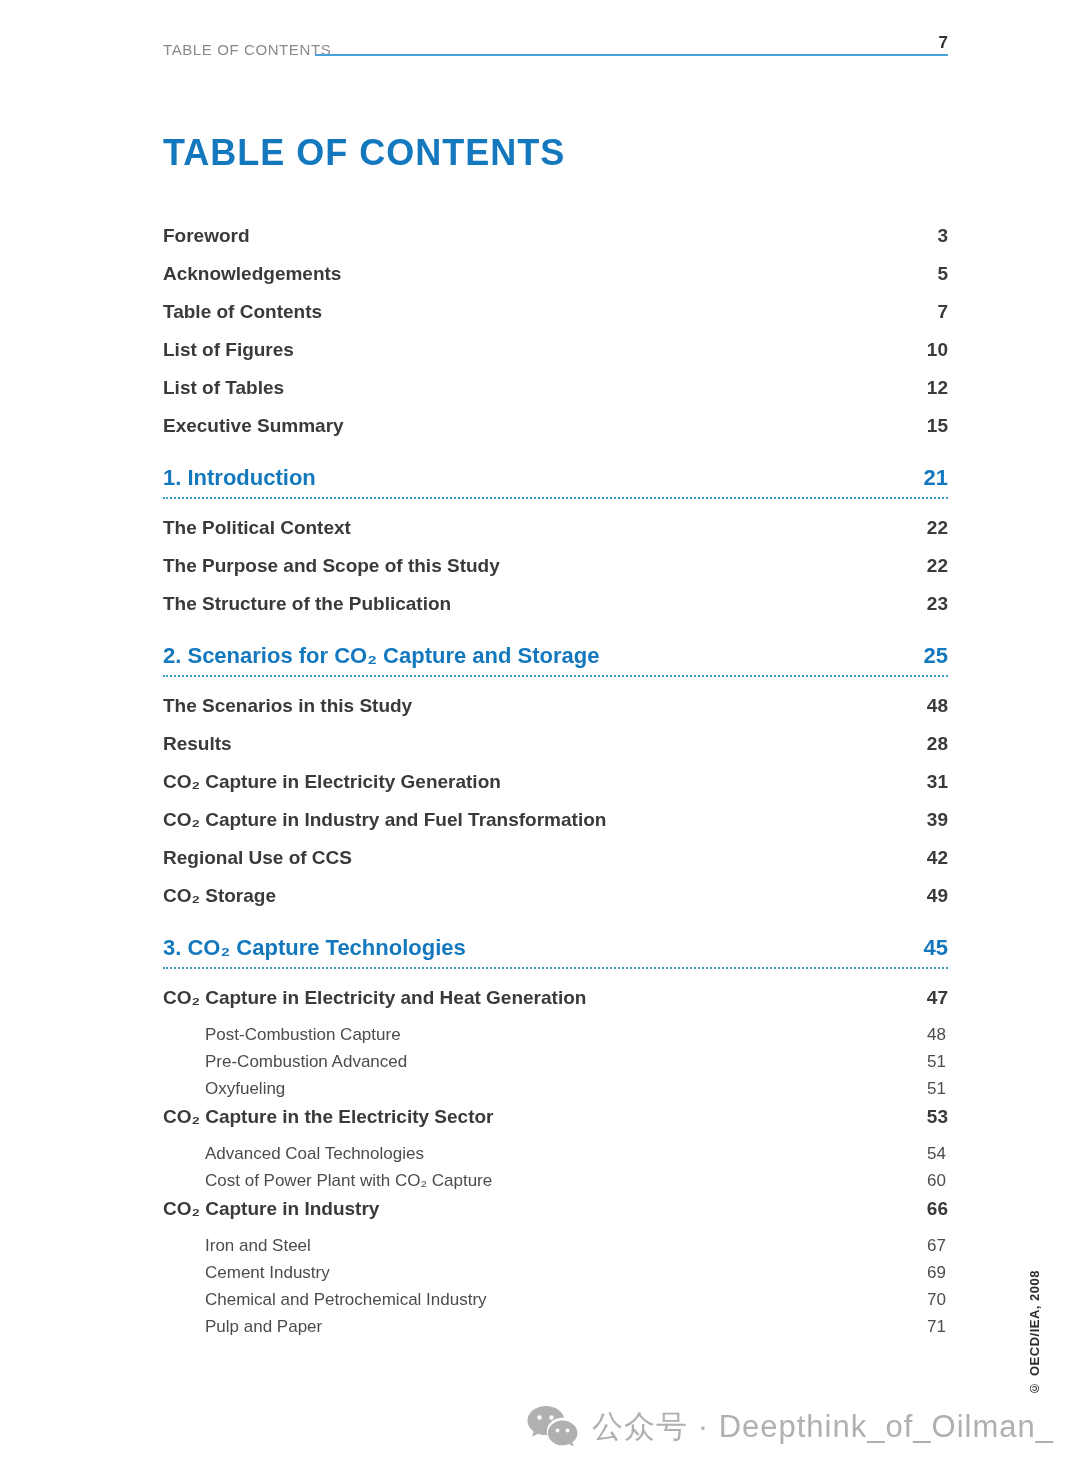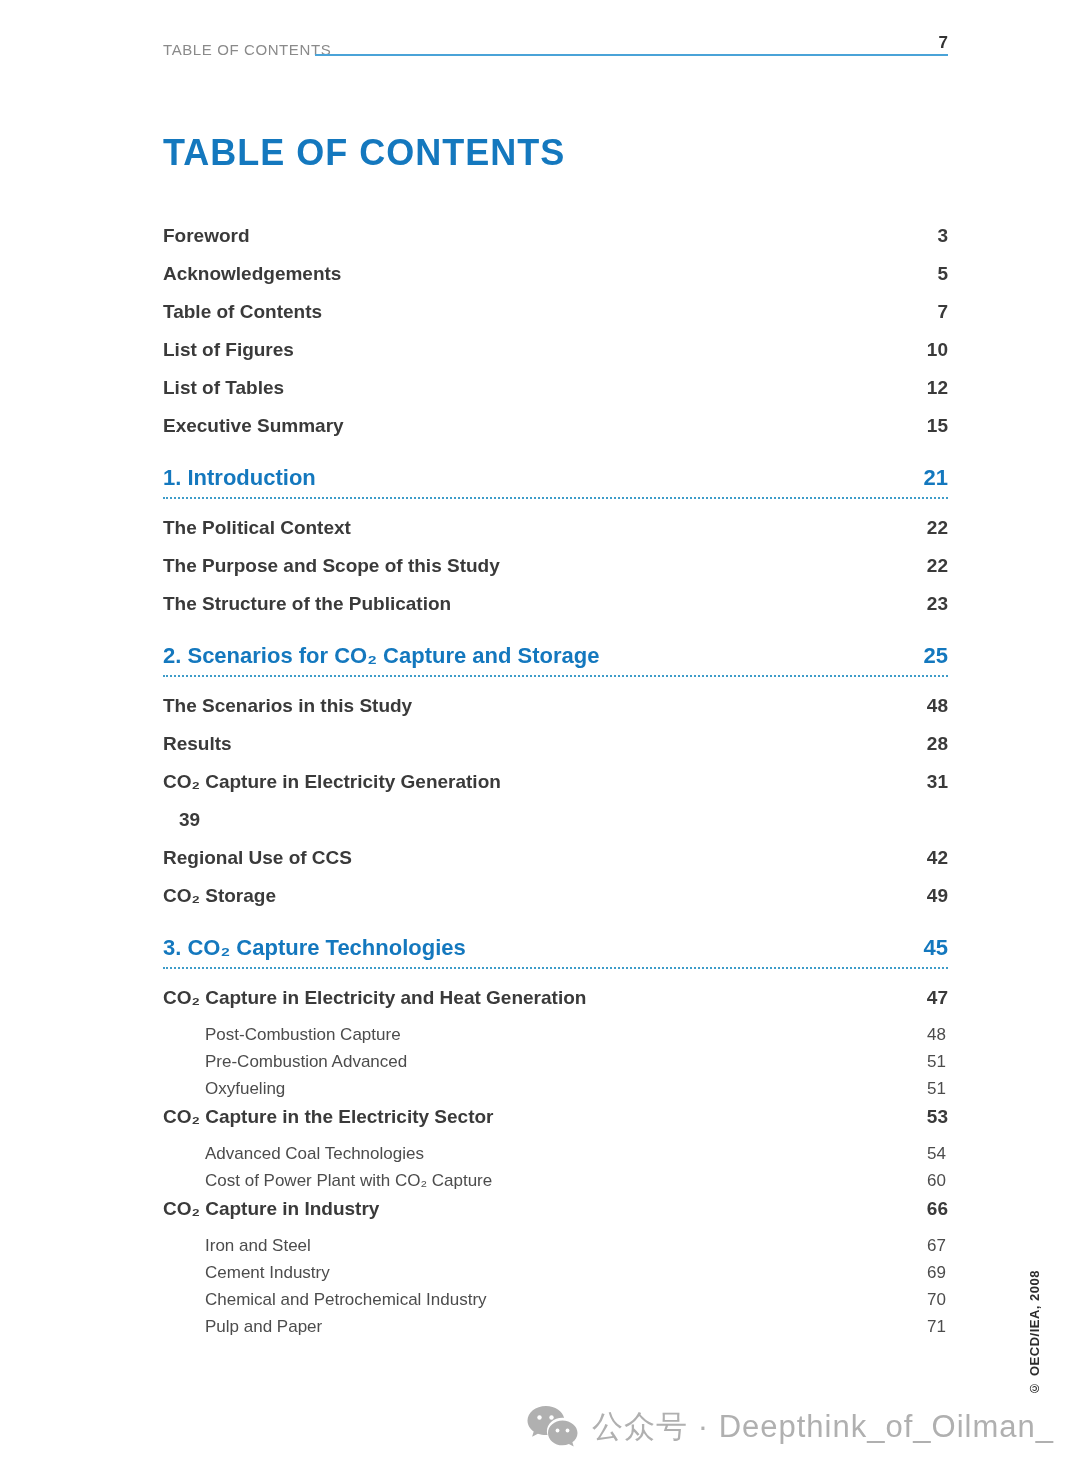--- a/index.html
+++ b/index.html
@@ -190,20 +190,21 @@
         </div>
         <div class="row l1">
           <span>Results</span>
           <span class="pg">28</span>
         </div>
         <div class="row l1">
           <span>CO₂ Capture in Electricity Generation</span>
           <span class="pg">31</span>
         </div>
         <div class="row l1">
+          <span>CO₂ Capture in Industry and Fuel Transformation</span>
           <span class="pg">39</span>
         </div>
         <div class="row l1">
           <span>Regional Use of CCS</span>
           <span class="pg">42</span>
         </div>
         <div class="row l1">
           <span>CO₂ Storage</span>
           <span class="pg">49</span>
         </div>

